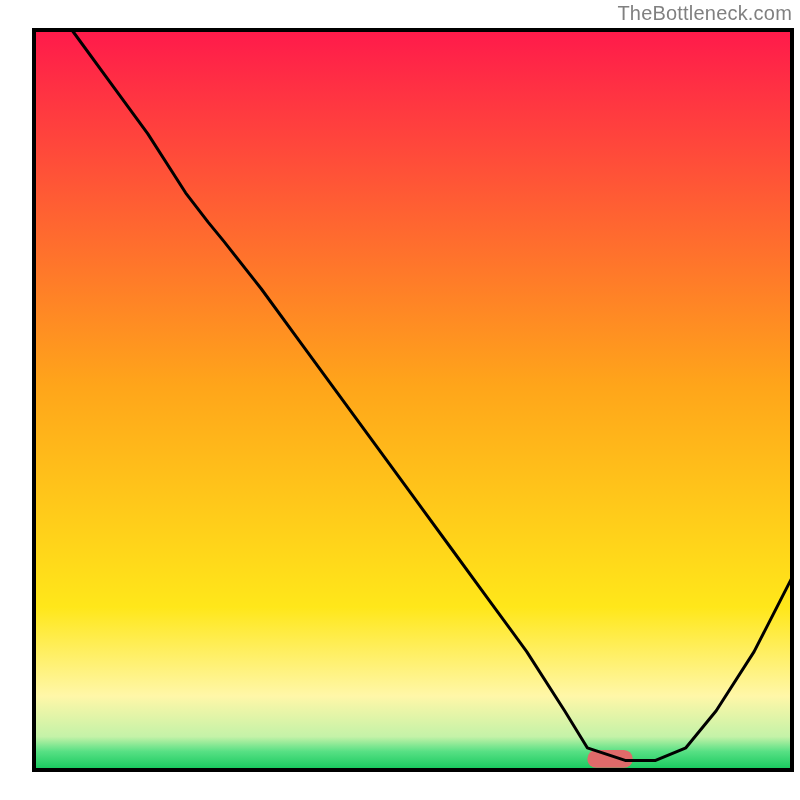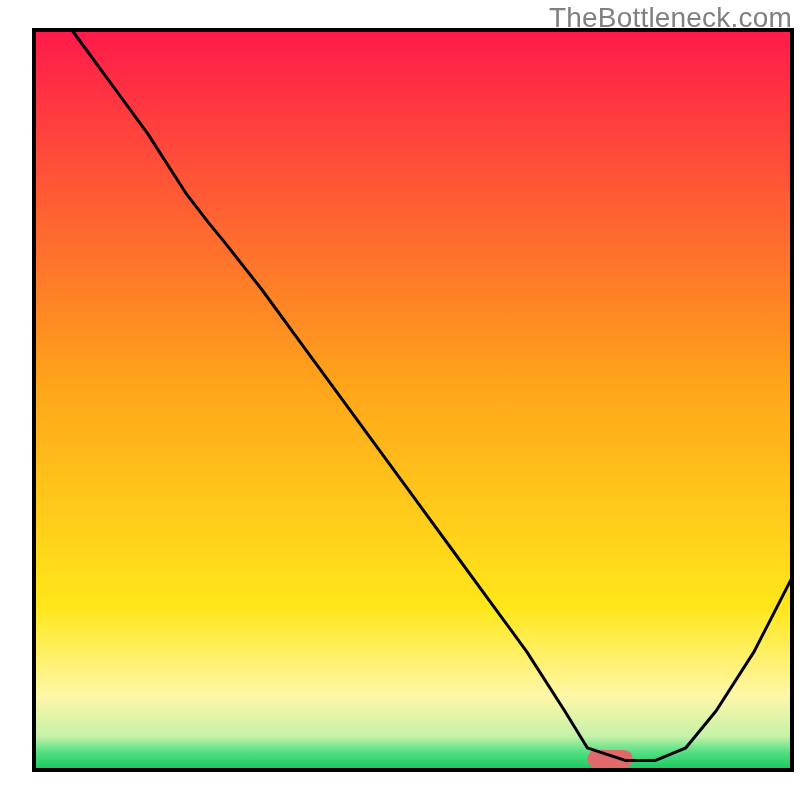--- a/index.html
+++ b/index.html
@@ -14,21 +14,21 @@
   .stage {
     position: relative;
     width: 800px;
     height: 800px;
   }
   .attribution {
     position: absolute;
     top: 2px;
     right: 8px;
     color: #808080;
-    font-size: 28px;
+    font-size: 20px;
     font-weight: 400;
     letter-spacing: 0.2px;
     z-index: 10;
   }
   svg.chart {
     position: absolute;
     left: 0;
     top: 0;
   }
 </style>

